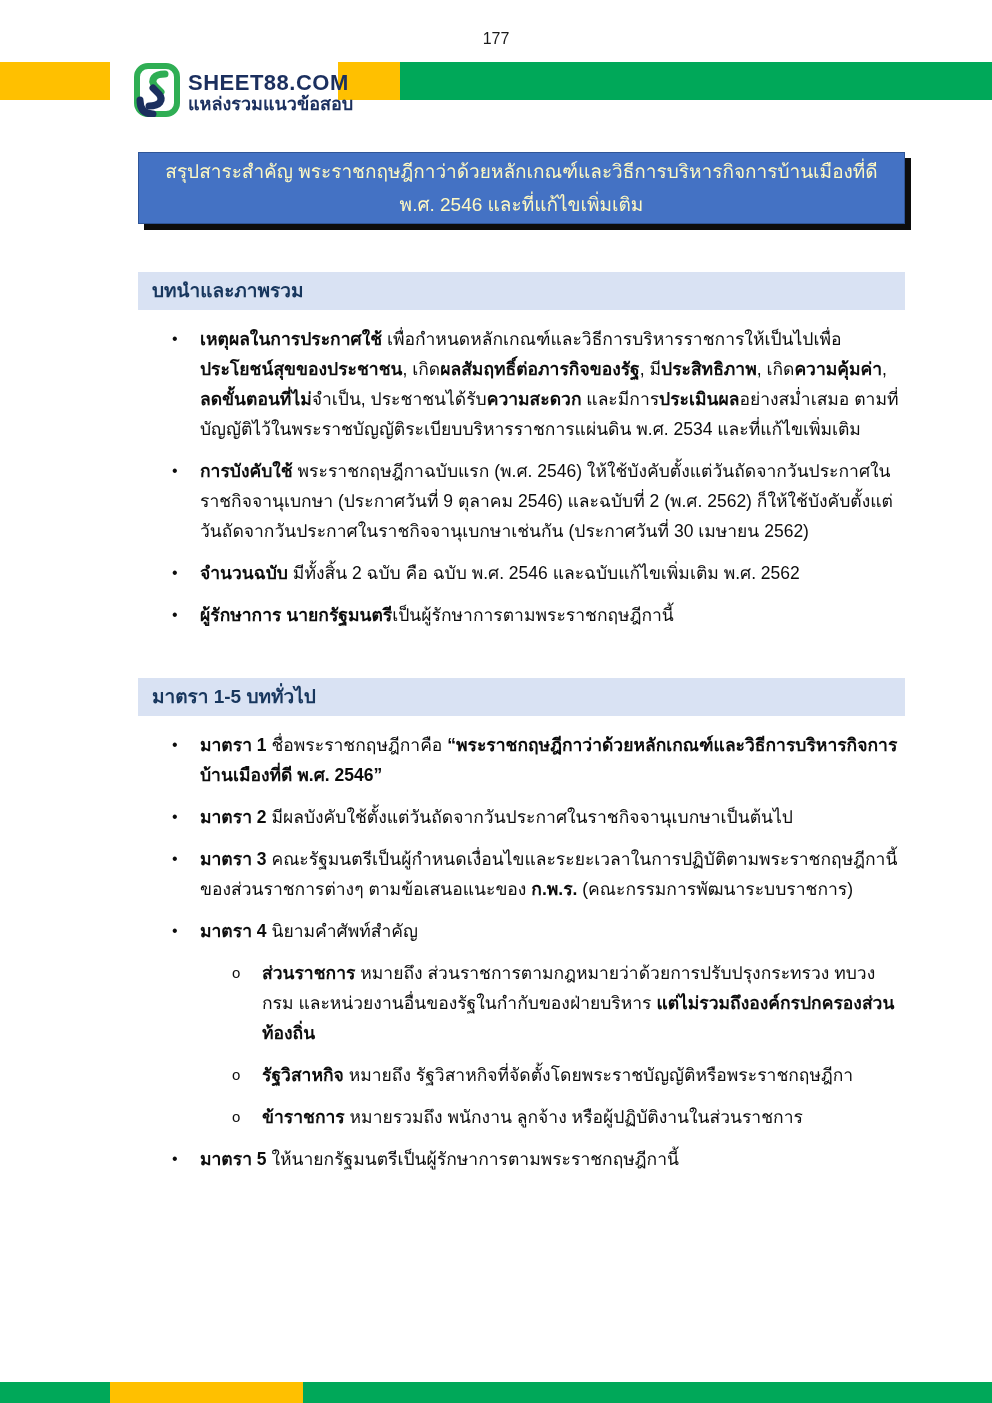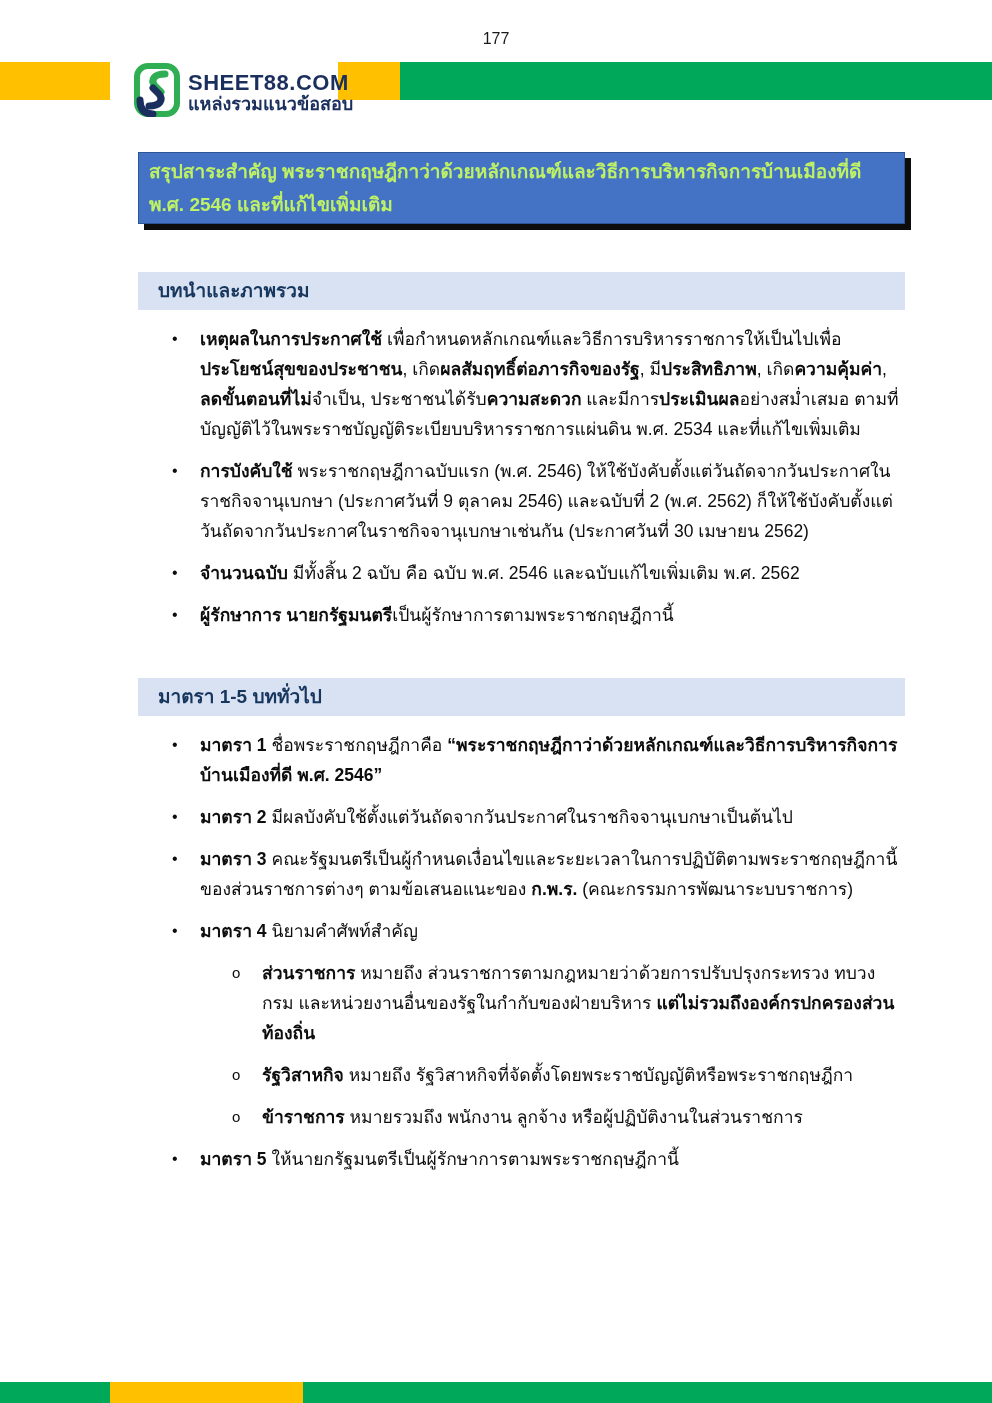--- a/index.html
+++ b/index.html
@@ -15,26 +15,26 @@
   .hbar.g-right{left:400px;width:592px;background:var(--green);}
   .logo{position:absolute;left:134px;top:55px;display:flex;align-items:center;gap:8px;margin-top:8px;}
   .brand-name{font-size:22px;font-weight:bold;color:var(--navy);letter-spacing:.5px;line-height:24px;}
   .brand-tagline{font-size:18px;font-weight:bold;color:var(--navy);line-height:18px;}
 
   
   .content{position:absolute;left:138px;top:152px;width:767px;}
 
   .title-box{box-sizing:border-box;width:100%;background:var(--titleBg);
              border:1px solid #2f5597;box-shadow:6px 6px 0 0 var(--shadow);
-             color:#bef264;font-weight:bold;font-size:19px;line-height:33px;
-             padding:2px 10px;}
+             color:#fef9c3;font-weight:normal;font-size:19px;line-height:33px;
+             text-align:center;padding:2px 10px;}
 
   .section{margin-top:48px;}
   .band{box-sizing:border-box;height:38px;line-height:38px;background:var(--bandBg);
-        color:#17365d;font-weight:bold;font-size:19px;padding-left:20px;}
+        color:#17365d;font-weight:bold;font-size:19px;padding-left:14px;}
   ul.bullets{list-style:none;margin:14px 0 0 0;padding:0;}
   li.item{position:relative;font-size:17.5px;line-height:30px;margin-bottom:12px;}
   li.lvl1{padding-left:62px;}
   li.lvl2{padding-left:124px;}
   li .marker{position:absolute;top:0;}
   li.lvl1 .marker{left:34px;font-size:16px;}
   li.lvl2 .marker{left:94px;font-size:15px;font-family:"Liberation Sans",sans-serif;}
   li b{font-weight:bold;}
 
   

